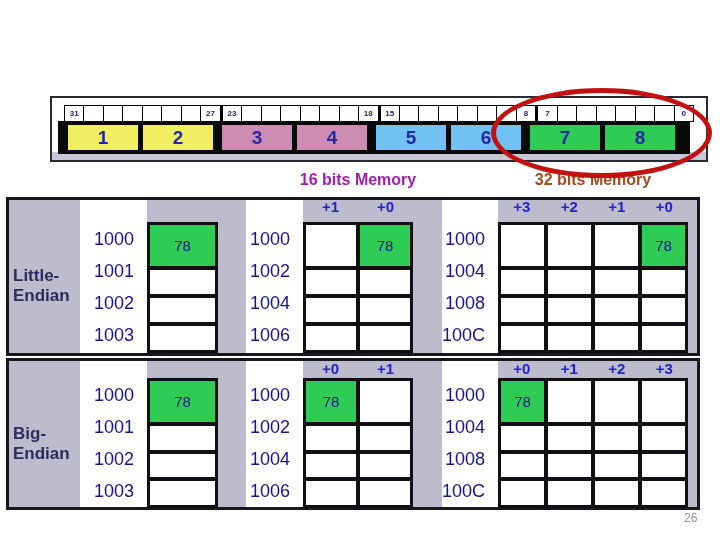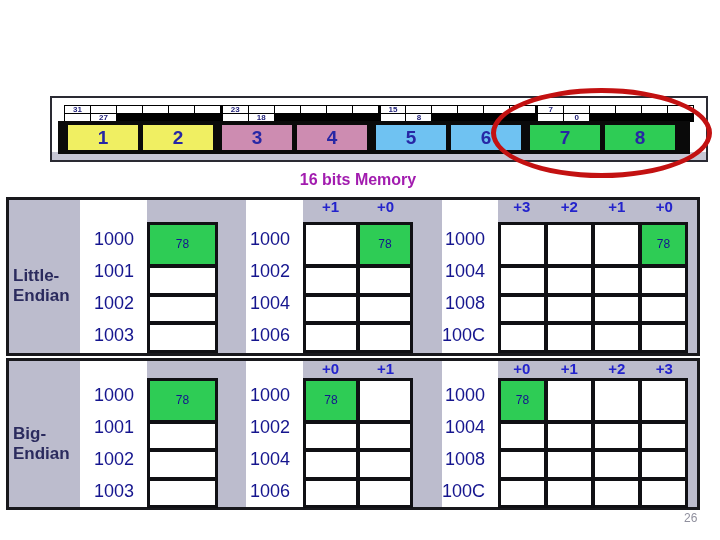--- a/index.html
+++ b/index.html
@@ -5,39 +5,39 @@
   *{margin:0;padding:0;box-sizing:border-box}
   html,body{background:#fff}
   #stage{position:relative;width:720px;height:540px;background:#fff;overflow:hidden;
          font-family:"Liberation Sans",sans-serif}
   .abs{position:absolute}
   #slide-title{top:24px;left:0;width:720px;text-align:center;font-size:33px;font-weight:bold;
          color:#1a1a72;letter-spacing:-0.5px}
   #ruler-box{left:50px;top:96px;width:658px;height:66px;border:2px solid #2a2a33;background:#fff}
   #ruler-bottom{left:0;bottom:0;width:100%;height:8px;background:#c6c6d4;z-index:0}
   #bit-row{left:12px;top:7px;width:630px;height:17px;background:#000;display:flex;gap:3px;padding:1px;z-index:1}
-  .bit-group{flex:1;display:grid;grid-template-columns:repeat(6,1fr);gap:1px;background:#000}
+  .bit-group{flex:1;display:grid;grid-template-columns:repeat(8,1fr);gap:1px;background:#000}
   .bit-cell{background:#fff;font-size:8px;font-weight:bold;color:#23237a;
             display:flex;align-items:center;justify-content:center;overflow:hidden}
   #byte-bar{left:6px;top:23px;width:632px;height:33px;background:#0a0a0a;z-index:1}
   .byte-cell{position:absolute;top:4px;width:70px;height:25px;display:flex;align-items:center;
              justify-content:center;font-size:19px;font-weight:bold;color:#2727a5}
   #highlight-ellipse{left:491px;top:88px;width:221px;height:90px;border:5px solid #c31111;
              border-radius:50%;z-index:6}
   .mem-header{top:171px;height:20px;width:220px;font-size:16px;font-weight:bold;
               text-align:center;white-space:nowrap}
   .panel{left:6px;width:694px;background:#bcbccd;border:3px solid #18181c;z-index:1}
   .wstrip{position:absolute;top:0;height:100%;background:#fff}
   .sec-label{position:absolute;left:4px;width:72px;font-size:17px;font-weight:bold;
              color:#2b2b5e;line-height:20px}
   .off-row{display:flex;height:17px;font-size:15px;font-weight:bold;color:#2323cc;z-index:3}
   .off-row span{flex:1;text-align:center}
   .mtable{display:grid;gap:4px;background:#101014;border:3px solid #101014;z-index:2}
   .mcell{background:#fff;display:flex;align-items:center;justify-content:center;
-         font-size:12px;color:#15158e}
+         font-size:15px;color:#15158e}
   .addr-col{display:grid;grid-auto-rows:1fr;gap:4px;padding:3px 0;z-index:2}
   .addr{display:flex;align-items:center;justify-content:flex-end;padding-right:7px;
         font-size:18px;color:#15158e}
   #page-num{left:684px;top:511px;font-size:12px;color:#90909e}
 </style>
 </head>
 <body>
 
 <div id="stage">
 
@@ -115,20 +115,21 @@
     <div class="wstrip" style="left:237px;width:57px"></div>
     <div class="wstrip" style="left:433px;width:56px"></div>
     <div class="sec-label" style="top:63px">
         <div>Big-</div>
         <div>Endian</div>
       </div>
   </div>
 
   <div id="page-num" class="abs">26</div>
     <div class="abs mem-header" style="left: 248px; color: #a21caf;">16 bits Memory</div>
+    <div class="abs mem-header" style="left: 483px; color: rgb(163, 74, 31);">32 bits Memory</div>
     <div class="abs addr-col" style="left: 70px; top: 222px; width: 71px; height: 131px;">
       <div class="addr">1000</div>
       <div class="addr">1001</div>
       <div class="addr">1002</div>
       <div class="addr">1003</div>
     </div>
     <div class="abs mtable" style="left: 147px; top: 222px; width: 71px; height: 131px; grid-template-columns: repeat(1, 1fr);">
       <div class="mcell" style="background: rgb(46, 204, 85);">78</div>
       <div class="mcell"></div>
       <div class="mcell"></div>

